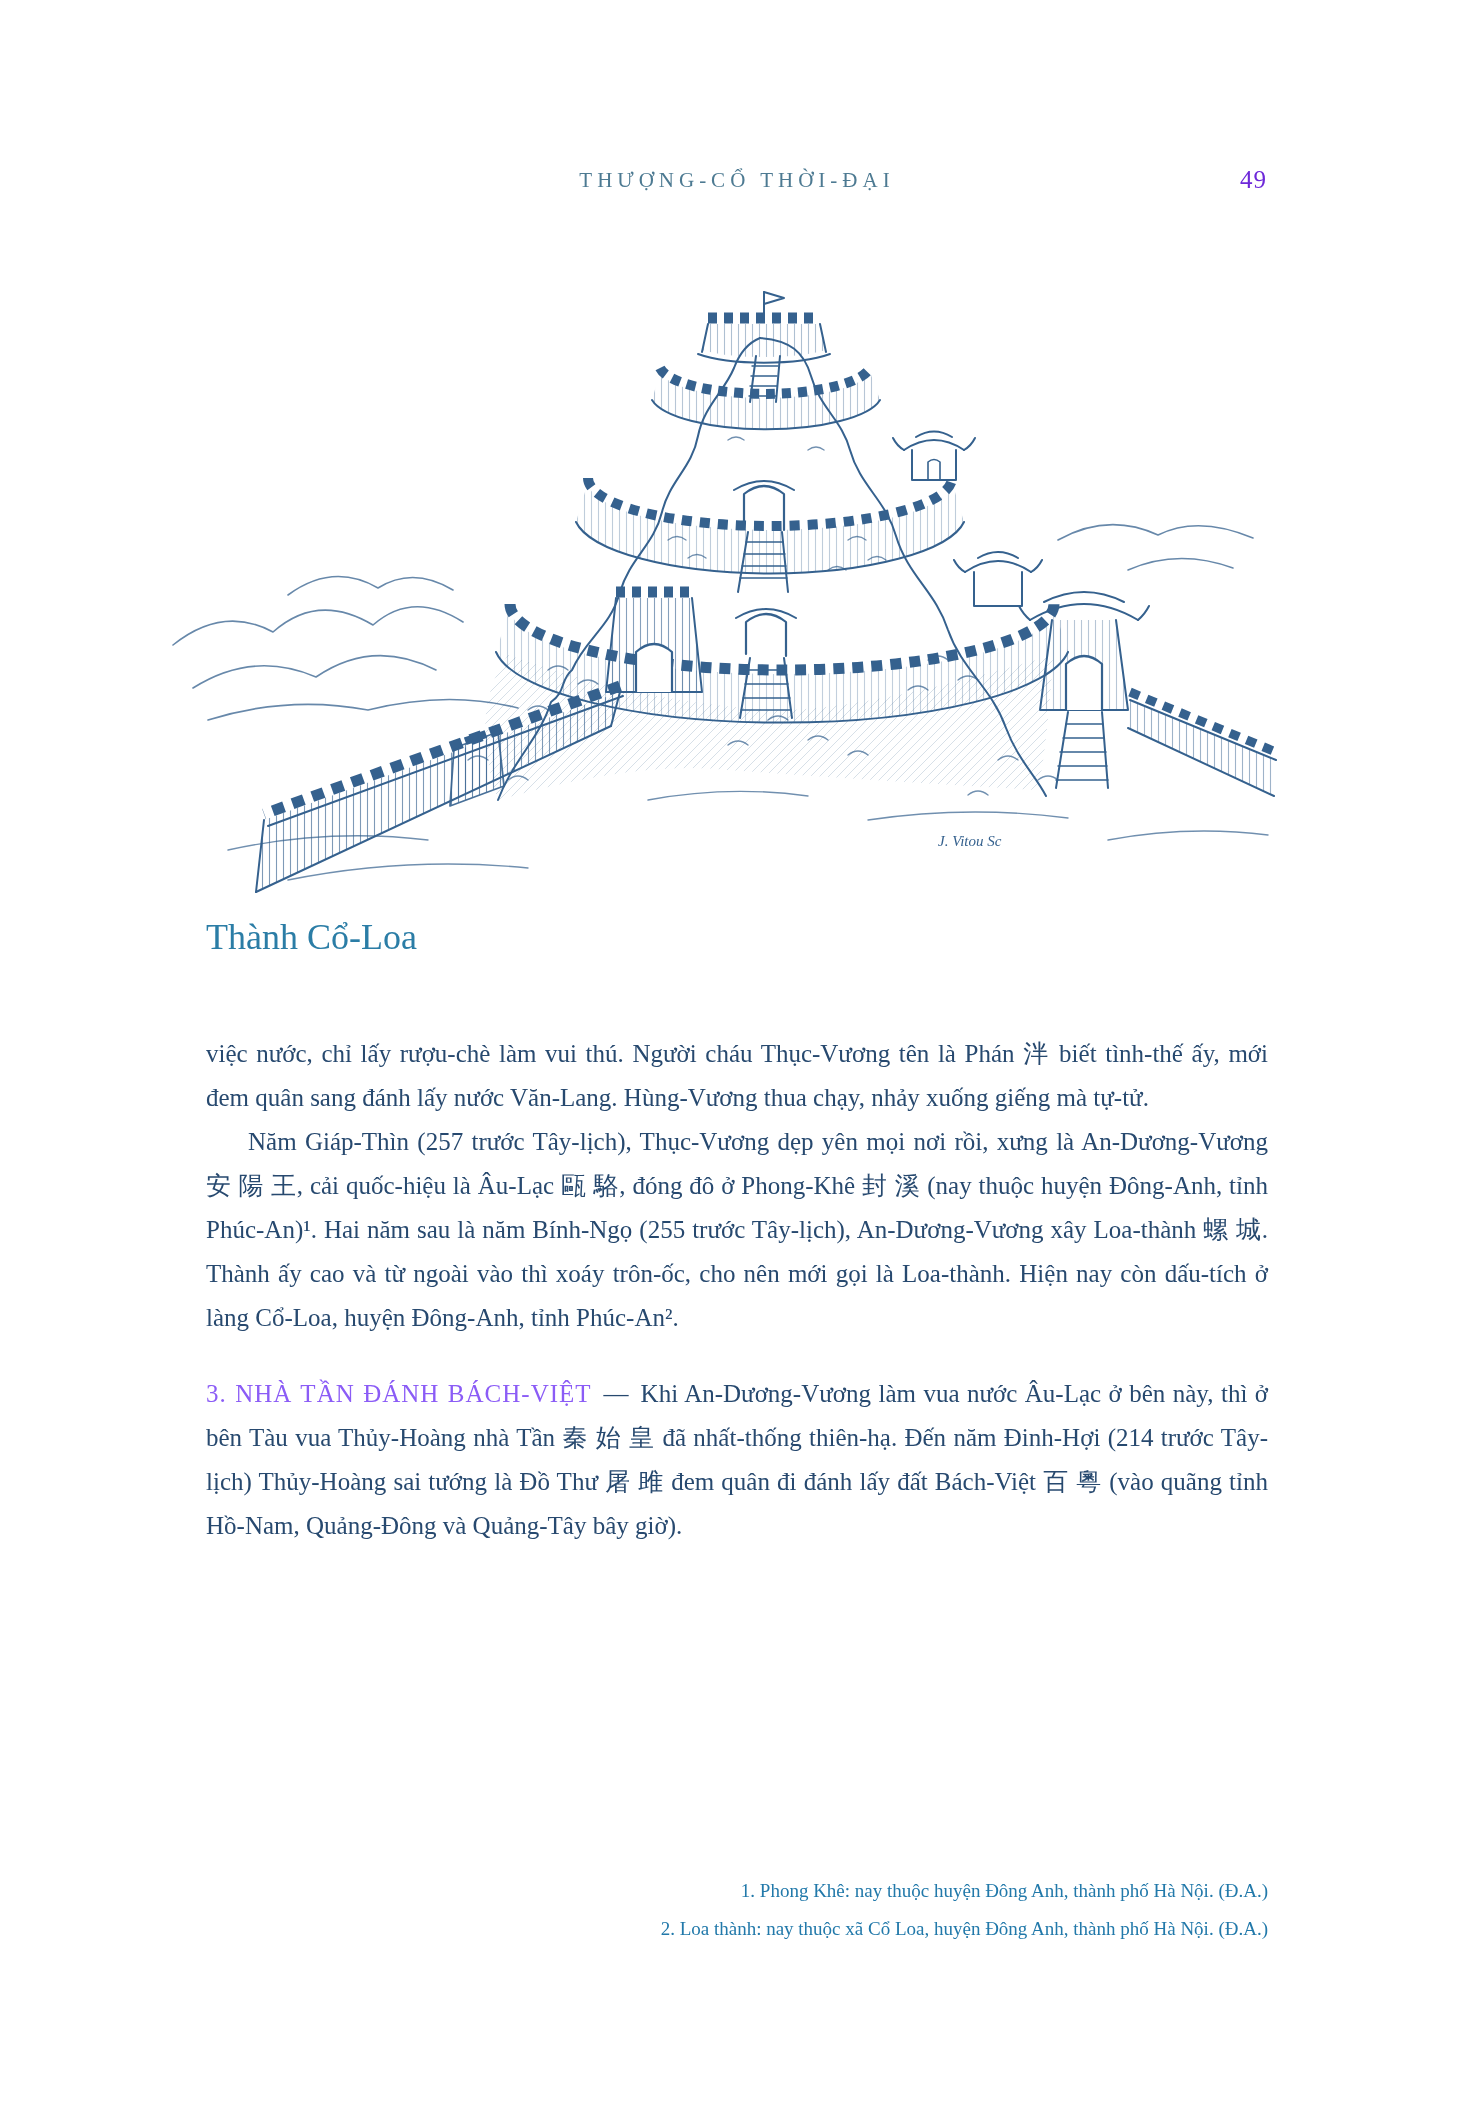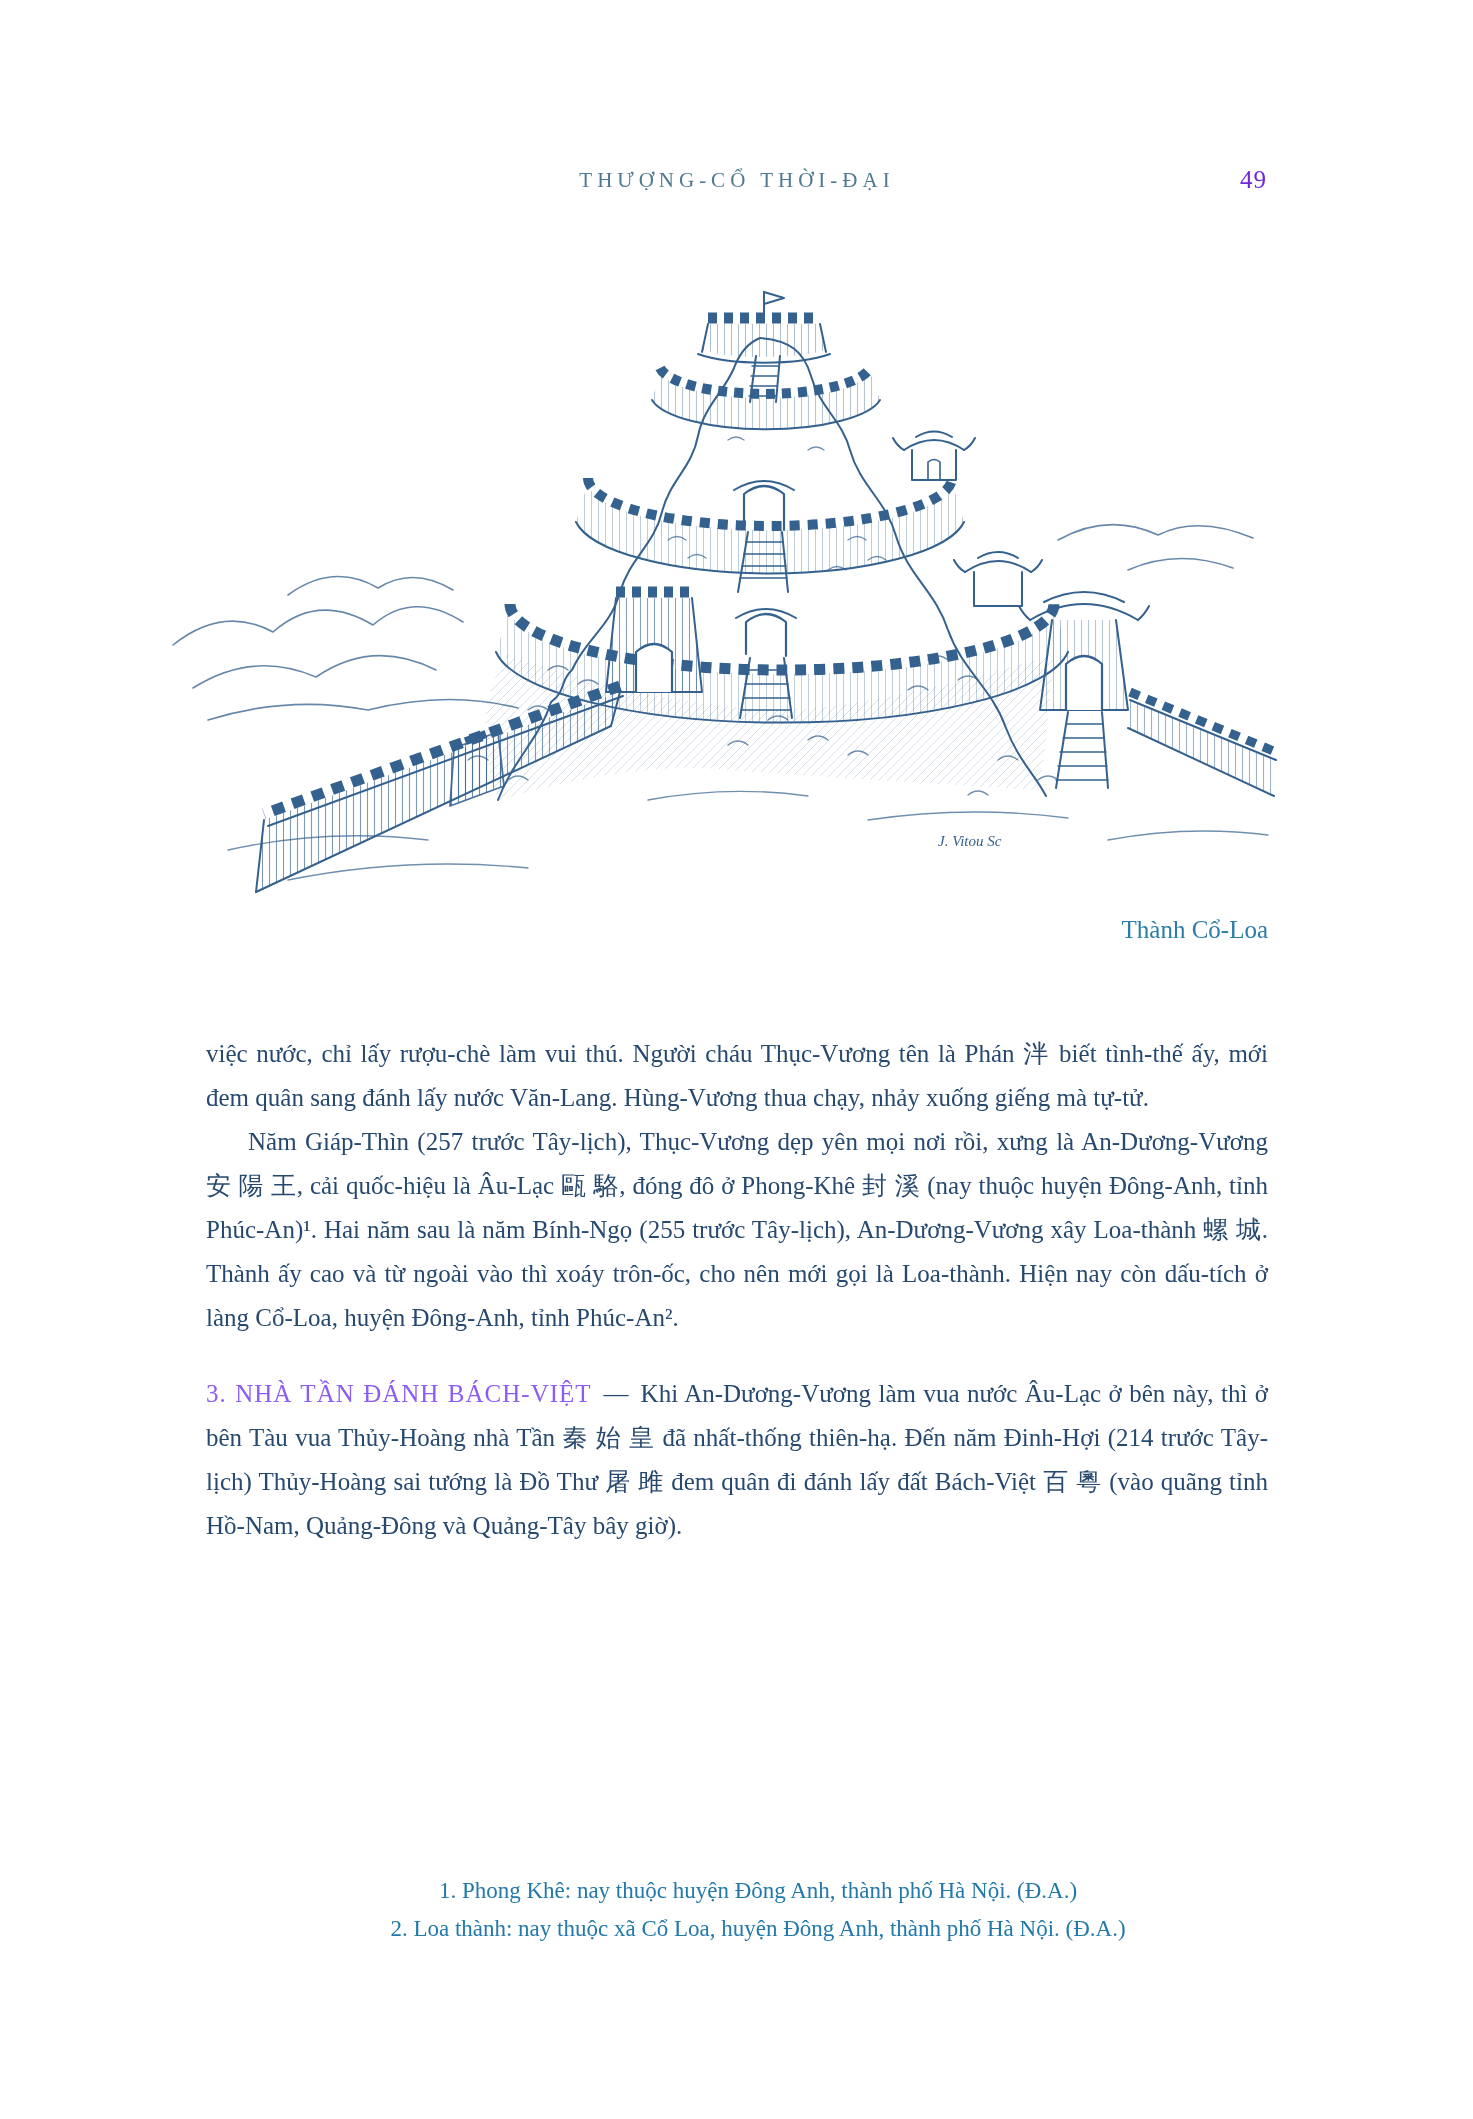--- a/index.html
+++ b/index.html
@@ -25,42 +25,42 @@
   }
 
   .illustration {
     position: absolute; top: 240px; left: 168px;
     width: 1120px; height: 660px; margin: 0;
   }
   .illustration svg { width: 100%; height: 100%; display: block; }
 
   .caption {
     position: absolute; top: 916px; left: 206px; width: 1062px;
-    text-align: right;
-    font-size: 25px;
+    text-align: left;
+    font-size: 36px;
     color: #2b7da6;
   }
 
   .body-text {
     position: absolute; top: 1032px; left: 206px; width: 1062px;
     font-size: 25px; line-height: 44px;
     color: #27496f;
     text-align: justify;
   }
   .body-text p { margin: 0; }
   .body-text p.indent { text-indent: 42px; }
   .body-text p.section { margin-top: 32px; text-indent: 0; }
   .section-heading { color: #8b5cf6; letter-spacing: 1px; }
   .section-dash { margin: 0 12px; color: #27496f; }
 
   .footnotes {
     position: absolute; top: 1872px; left: 248px; width: 1020px;
-    font-size: 23px; line-height: 38px;
+    font-size: 19px; line-height: 38px;
     color: #2279aa;
-    text-align: center;
+    text-align: right;
   }
 </style>
 </head>
 <body>
 
 <div class="page">
 
   <div class="running-header">
     <span>THƯỢNG-CỔ THỜI-ĐẠI</span>
   </div>

